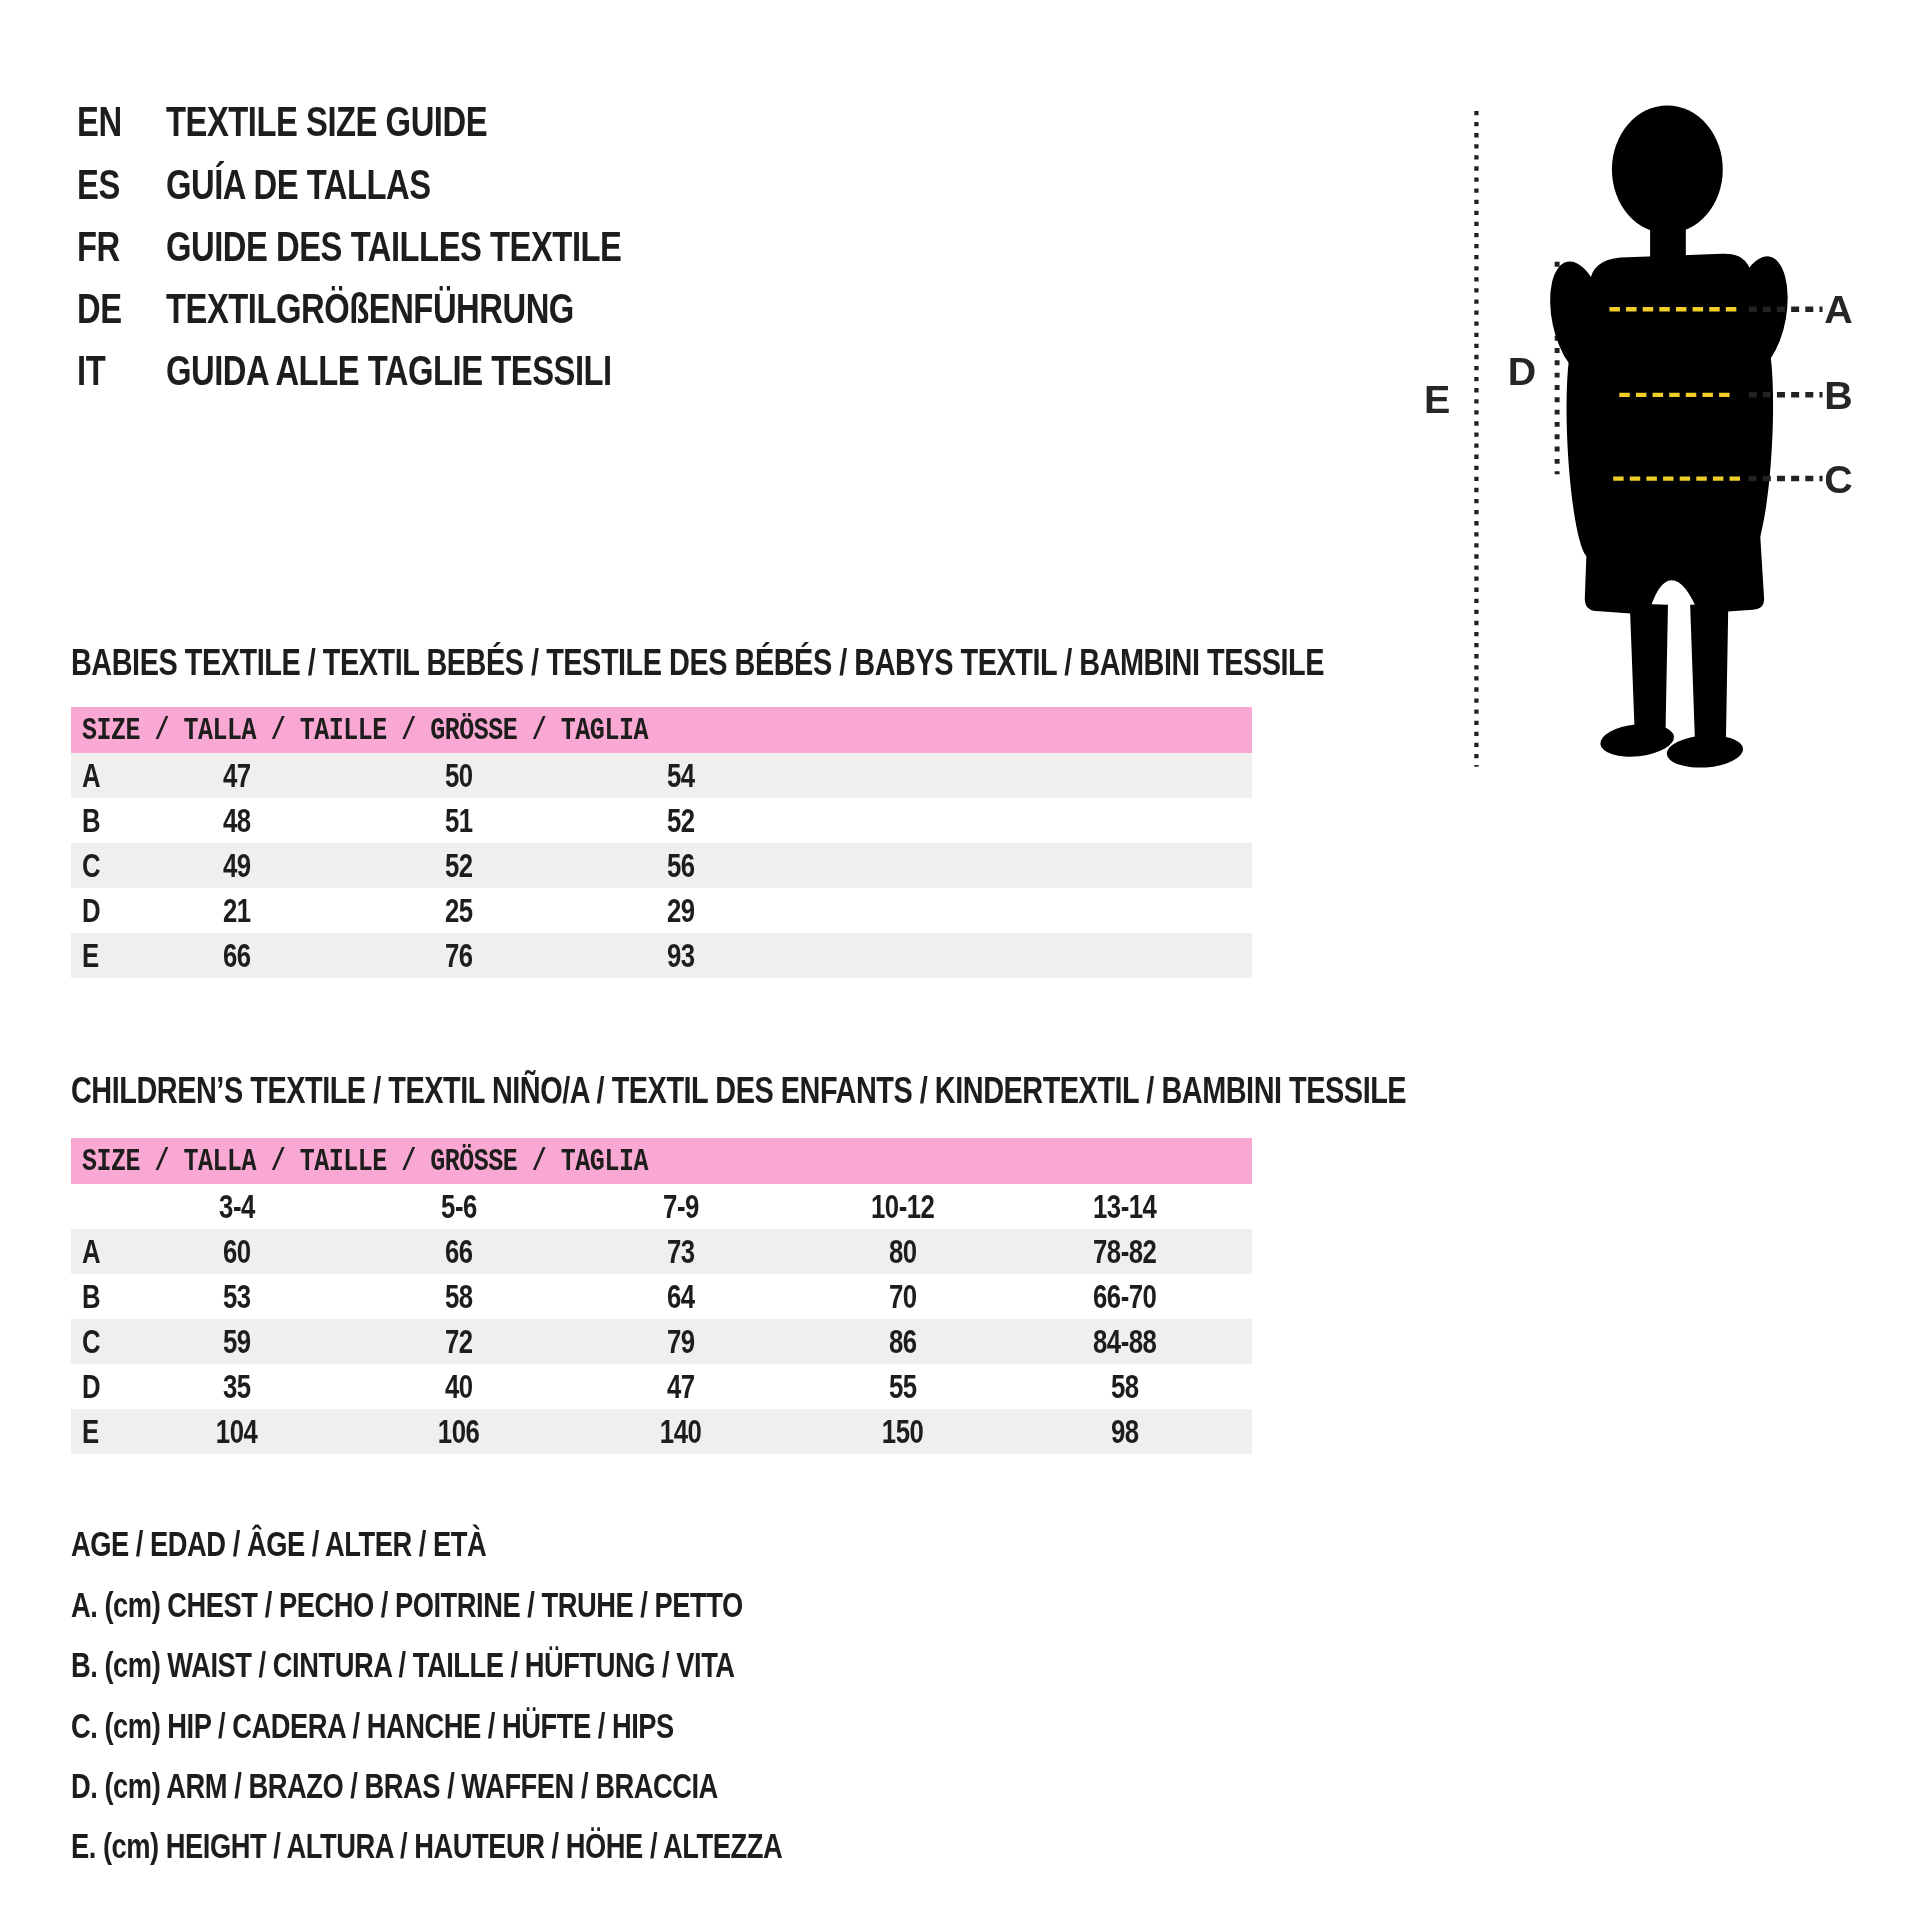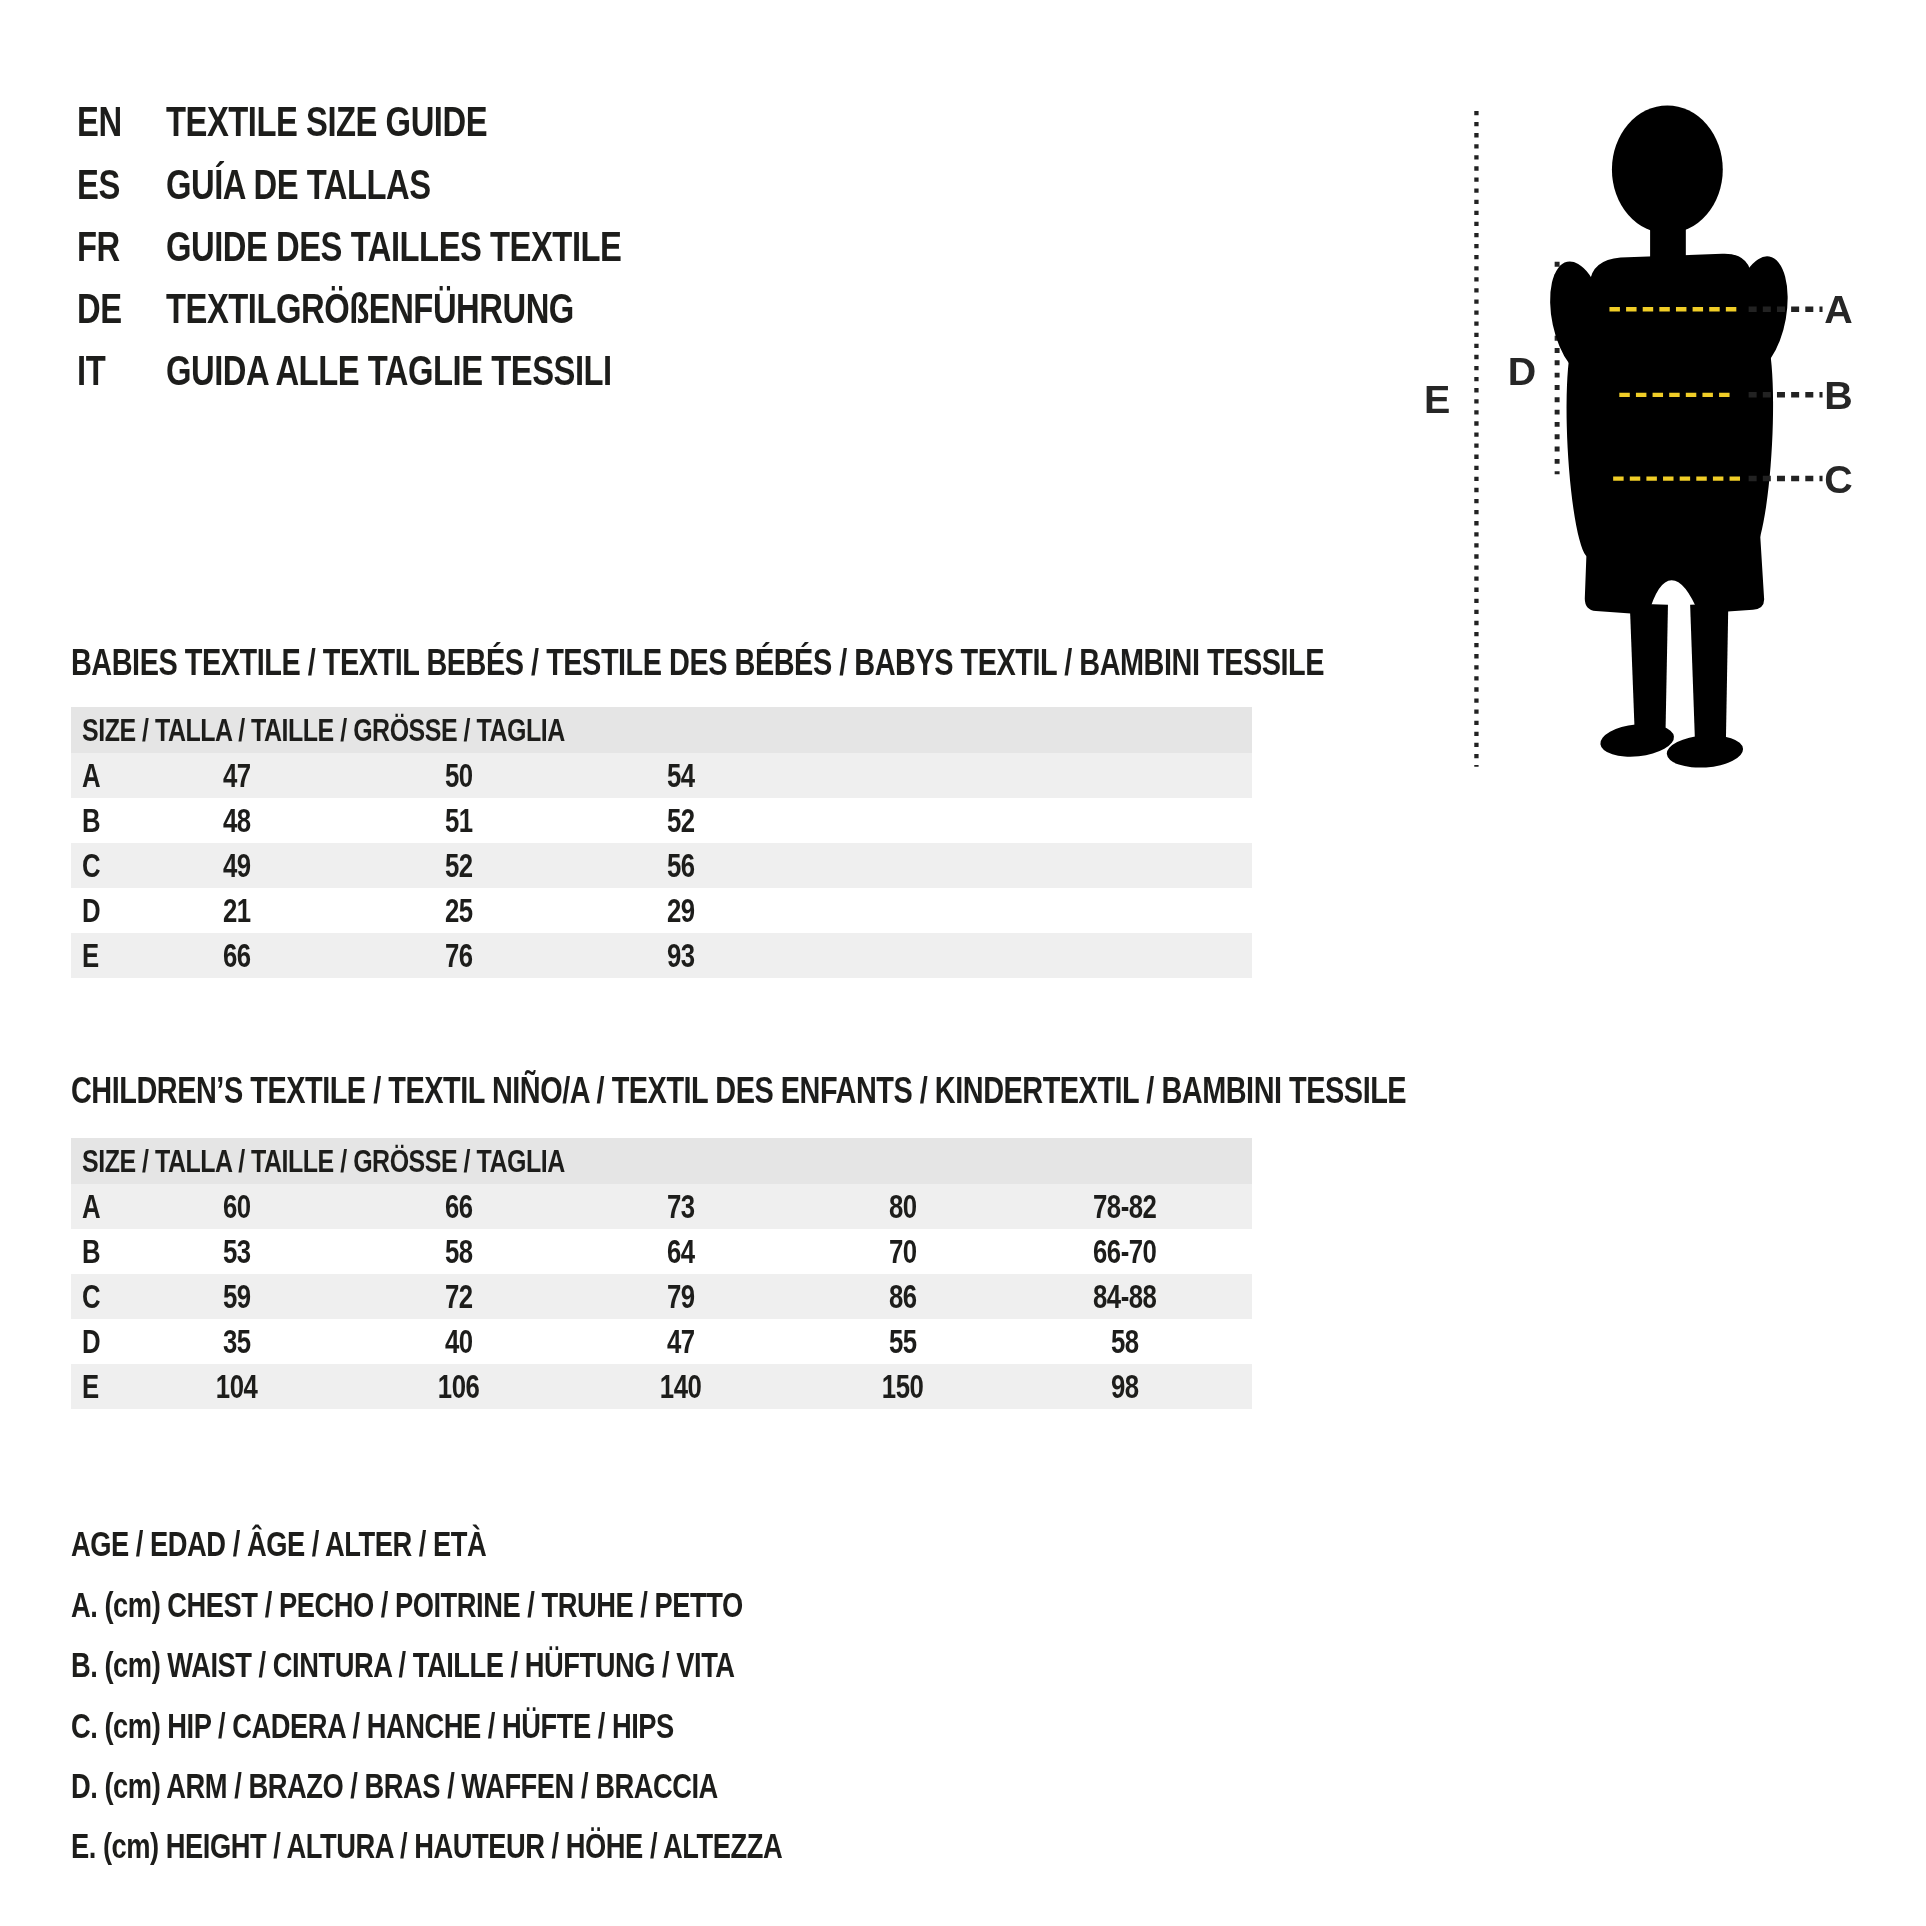--- a/index.html
+++ b/index.html
@@ -19,24 +19,24 @@
     letter-spacing:-0.6px;
     transform:scaleX(0.78);
     transform-origin:0 50%;
   }
   .lang-code, .lang-label { font-size:42px; }
   .section-heading { font-size:37px; }
   .legend-line { font-size:35px; }
 
   .table-block { position:absolute; left:71px; width:1181px; }
   .size-bar {
-    height:46px; background:#e5e5e5;
+    height:46px; background:#f9a8d4;
     display:flex; align-items:center;
     padding-left:11px; box-sizing:border-box;
-    font-size:32px; font-weight:bold;
+    font-size:32px; font-weight:bold;font-family:Liberation Mono, monospace;
   }
   .size-bar .cond {
     display:inline-block; white-space:nowrap;
     transform:scaleX(0.78); transform-origin:0 50%;
     letter-spacing:-0.6px;
   }
   .trow {
     height:45px;
     display:grid;
     align-items:center;
@@ -155,20 +155,28 @@
       <div class="cell"><span class="condc">93</span></div>
     </div>
   </div>
 
   <div class="abs-text section-heading" style="left:71px; top:1066px;">CHILDREN’S TEXTILE / TEXTIL NIÑO/A / TEXTIL DES ENFANTS / KINDERTEXTIL / BAMBINI TESSILE</div>
 
   <div class="table-block" style="top:1138px;">
     <div class="size-bar">
       <span class="cond">SIZE / TALLA / TAILLE / GRÖSSE / TAGLIA</span>
     </div>
+    <div class="trow c-grid">
+      <div class="cell cell-label"></div>
+      <div class="cell"><span class="condc">3-4</span></div>
+      <div class="cell"><span class="condc">5-6</span></div>
+      <div class="cell"><span class="condc">7-9</span></div>
+      <div class="cell"><span class="condc">10-12</span></div>
+      <div class="cell"><span class="condc">13-14</span></div>
+    </div>
     <div class="trow c-grid stripe">
       <div class="cell cell-label"><span class="cond-left">A</span></div>
       <div class="cell"><span class="condc">60</span></div>
       <div class="cell"><span class="condc">66</span></div>
       <div class="cell"><span class="condc">73</span></div>
       <div class="cell"><span class="condc">80</span></div>
       <div class="cell"><span class="condc">78-82</span></div>
     </div>
     <div class="trow c-grid">
       <div class="cell cell-label"><span class="cond-left">B</span></div>

